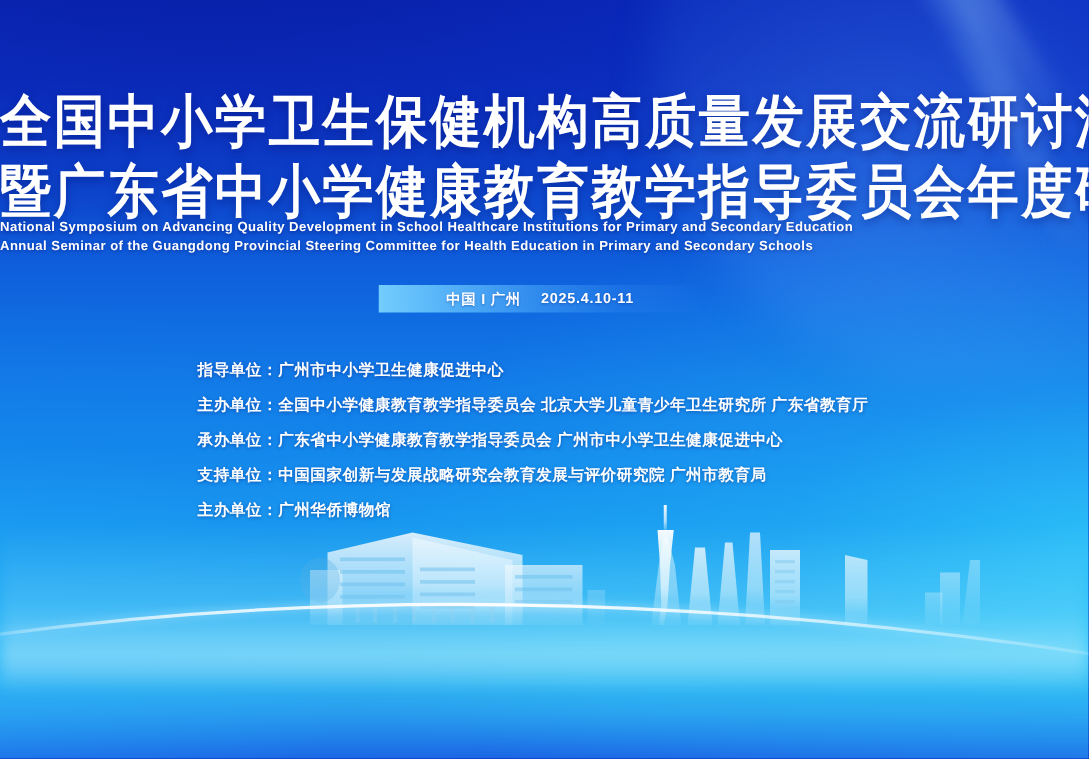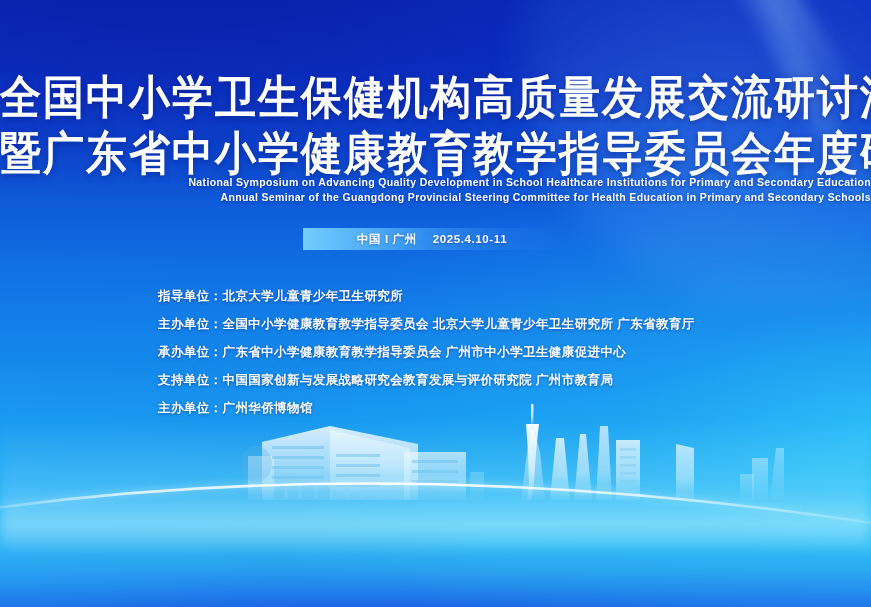--- a/index.html
+++ b/index.html
@@ -117,21 +117,21 @@
     transform: scaleY(1.12);
     transform-origin: 50% 50%;
   }
   .title-line-2 {
     margin-top: 6px;
   }
   .subtitle-block {
     position: absolute;
     left: 0; right: 0;
     top: 175px;
-    text-align: right;
+    text-align: left;
   }
   .subtitle-line {
     color: #ffffff;
     font-weight: 700;
     font-size: 10.5px;
     line-height: 15px;
     letter-spacing: 0.35px;
     white-space: nowrap;
     text-shadow: 0 1px 3px rgba(2,18,110,0.5);
   }
@@ -320,21 +320,21 @@
     <div class="badge">
       <div class="badge-inner">
         <span>中国 I 广州</span>
         <span>2025.4.10-11</span>
       </div>
     </div>
 
     <div class="org-list">
       <div class="org-row">
         <span class="org-label">指导单位：</span>
-        <span class="org-value">北京大学儿童青少年卫生研究所</span>
+        <span class="org-value">广州市中小学卫生健康促进中心</span>
       </div>
       <div class="org-row">
         <span class="org-label">主办单位：</span>
         <span class="org-value">全国中小学健康教育教学指导委员会   北京大学儿童青少年卫生研究所   广东省教育厅</span>
       </div>
       <div class="org-row">
         <span class="org-label">承办单位：</span>
         <span class="org-value">广东省中小学健康教育教学指导委员会   广州市中小学卫生健康促进中心</span>
       </div>
       <div class="org-row">

